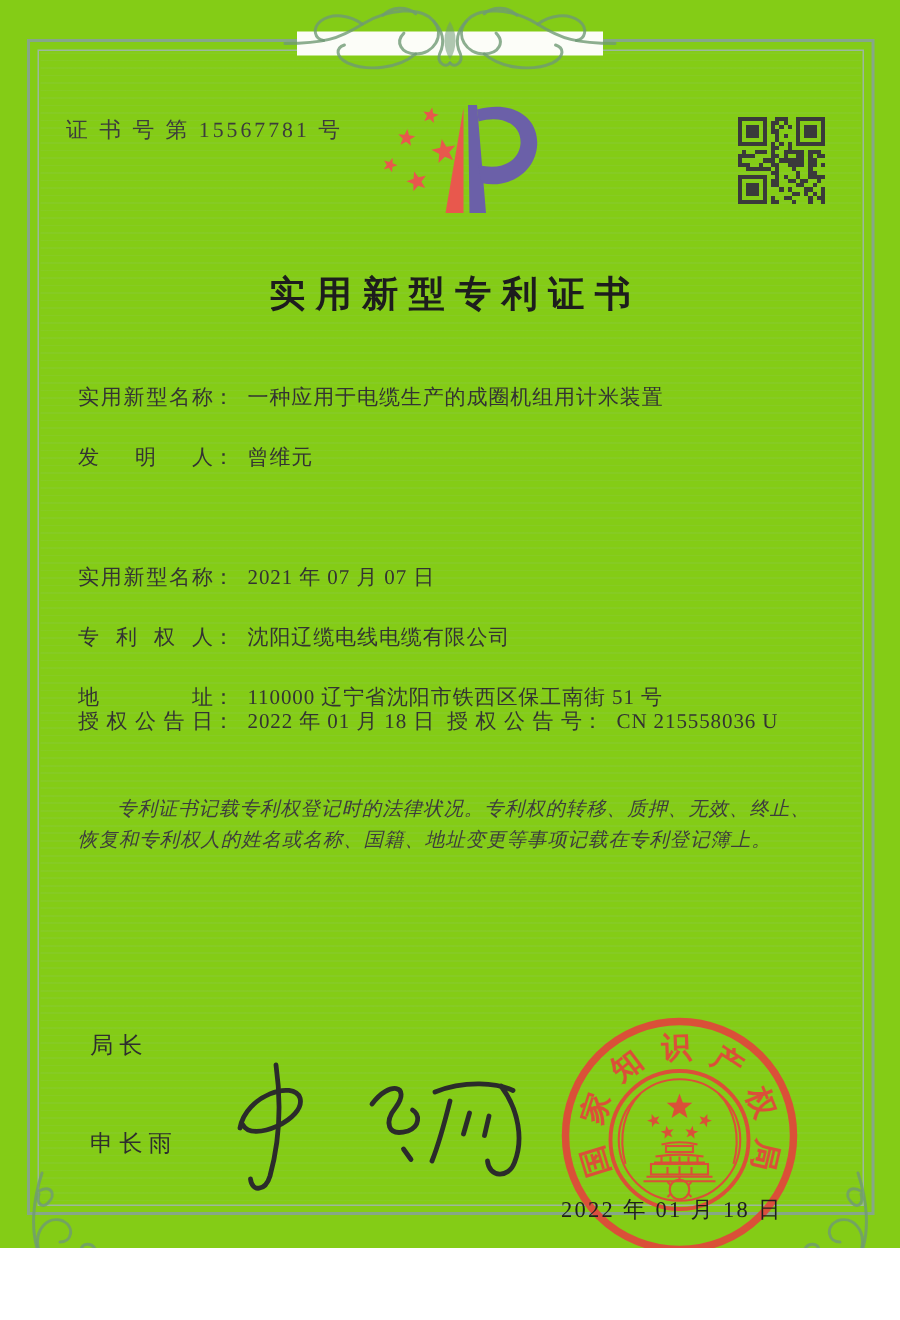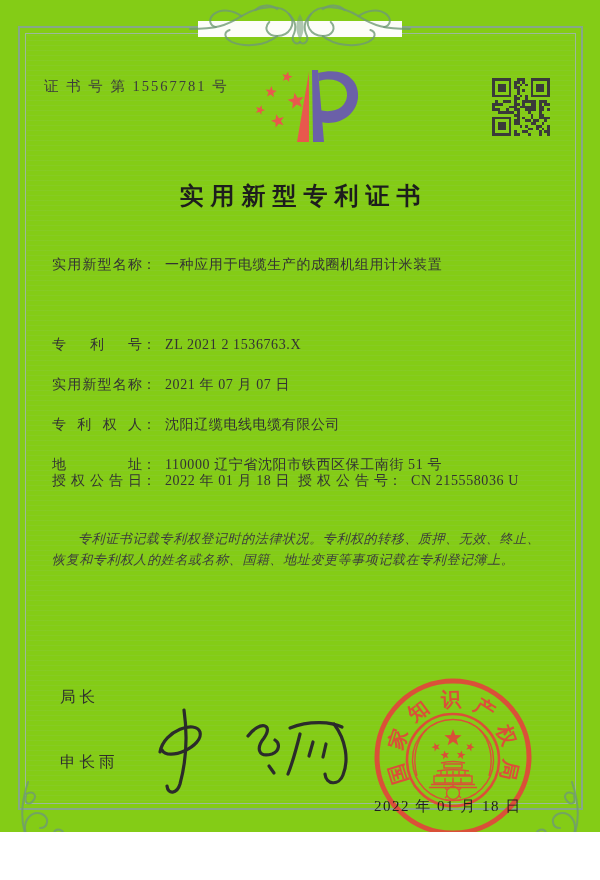--- a/index.html
+++ b/index.html
@@ -126,22 +126,22 @@
     <svg id="qr-svg" width="58" height="58" viewBox="0 0 21 21" shape-rendering="crispEdges">
         <path d="M9,0h1v1h-1zM10,0h1v1h-1zM11,0h1v1h-1zM8,1h1v1h-1zM9,1h1v1h-1zM11,1h1v1h-1zM8,2h1v1h-1zM10,2h1v1h-1zM12,2h1v1h-1zM8,3h1v1h-1zM9,3h1v1h-1zM9,4h1v1h-1zM11,4h1v1h-1zM9,5h1v1h-1zM8,6h1v1h-1zM10,6h1v1h-1zM12,6h1v1h-1zM8,7h1v1h-1zM9,7h1v1h-1zM12,7h1v1h-1zM1,8h1v1h-1zM4,8h1v1h-1zM5,8h1v1h-1zM6,8h1v1h-1zM8,8h1v1h-1zM11,8h1v1h-1zM12,8h1v1h-1zM13,8h1v1h-1zM14,8h1v1h-1zM15,8h1v1h-1zM17,8h1v1h-1zM18,8h1v1h-1zM19,8h1v1h-1zM0,9h1v1h-1zM1,9h1v1h-1zM2,9h1v1h-1zM3,9h1v1h-1zM8,9h1v1h-1zM9,9h1v1h-1zM11,9h1v1h-1zM14,9h1v1h-1zM15,9h1v1h-1zM17,9h1v1h-1zM19,9h1v1h-1zM20,9h1v1h-1zM0,10h1v1h-1zM6,10h1v1h-1zM7,10h1v1h-1zM8,10h1v1h-1zM10,10h1v1h-1zM11,10h1v1h-1zM12,10h1v1h-1zM13,10h1v1h-1zM14,10h1v1h-1zM15,10h1v1h-1zM17,10h1v1h-1zM18,10h1v1h-1zM0,11h1v1h-1zM1,11h1v1h-1zM2,11h1v1h-1zM5,11h1v1h-1zM8,11h1v1h-1zM9,11h1v1h-1zM12,11h1v1h-1zM13,11h1v1h-1zM14,11h1v1h-1zM15,11h1v1h-1zM17,11h1v1h-1zM18,11h1v1h-1zM20,11h1v1h-1zM2,12h1v1h-1zM3,12h1v1h-1zM4,12h1v1h-1zM5,12h1v1h-1zM6,12h1v1h-1zM7,12h1v1h-1zM9,12h1v1h-1zM13,12h1v1h-1zM17,12h1v1h-1zM8,13h1v1h-1zM9,13h1v1h-1zM14,13h1v1h-1zM17,13h1v1h-1zM18,13h1v1h-1zM9,14h1v1h-1zM11,14h1v1h-1zM14,14h1v1h-1zM17,14h1v1h-1zM18,14h1v1h-1zM19,14h1v1h-1zM20,14h1v1h-1zM8,15h1v1h-1zM9,15h1v1h-1zM12,15h1v1h-1zM13,15h1v1h-1zM15,15h1v1h-1zM16,15h1v1h-1zM19,15h1v1h-1zM8,16h1v1h-1zM9,16h1v1h-1zM14,16h1v1h-1zM15,16h1v1h-1zM18,16h1v1h-1zM10,17h1v1h-1zM12,17h1v1h-1zM16,17h1v1h-1zM17,17h1v1h-1zM20,17h1v1h-1zM13,18h1v1h-1zM14,18h1v1h-1zM16,18h1v1h-1zM18,18h1v1h-1zM20,18h1v1h-1zM8,19h1v1h-1zM11,19h1v1h-1zM12,19h1v1h-1zM17,19h1v1h-1zM19,19h1v1h-1zM20,19h1v1h-1zM8,20h1v1h-1zM9,20h1v1h-1zM13,20h1v1h-1zM17,20h1v1h-1zM20,20h1v1h-1zM0,0h7v7h-7z M1,1h5v5h-5z M2,2h3v3h-3zM14,0h7v7h-7z M15,1h5v5h-5z M16,2h3v3h-3zM0,14h7v7h-7z M1,15h5v5h-5z M2,16h3v3h-3z" fill-rule="evenodd" class="qr-dark"></path>
       </svg>
   </div>
 
   <h1 class="title">实用新型专利证书</h1>
 
   <div class="field-row" style="top:256px;">
     <span class="flabel">实用新型名称</span><span class="fsep">：</span><span class="fvalue">一种应用于电缆生产的成圈机组用计米装置</span>
   </div>
-  <div class="field-row" style="top:336px;">
-    <span class="flabel">专利号</span><span class="fsep">：</span><span class="fvalue">ZL 2021 2 1536763.X</span>
+  <div class="field-row" style="top:296px;">
+    <span class="flabel">发明人</span><span class="fsep">：</span><span class="fvalue">曾维元</span>
   </div>
   <div class="field-row" style="top:376px;">
     <span class="flabel">实用新型名称</span><span class="fsep">：</span><span class="fvalue">2021 年 07 月 07 日</span>
   </div>
   <div class="field-row" style="top:416px;">
     <span class="flabel">专利权人</span><span class="fsep">：</span><span class="fvalue">沈阳辽缆电线电缆有限公司</span>
   </div>
   <div class="field-row" style="top:456px;">
     <span class="flabel">地址</span><span class="fsep">：</span><span class="fvalue">110000 辽宁省沈阳市铁西区保工南街 51 号</span>
   </div>

